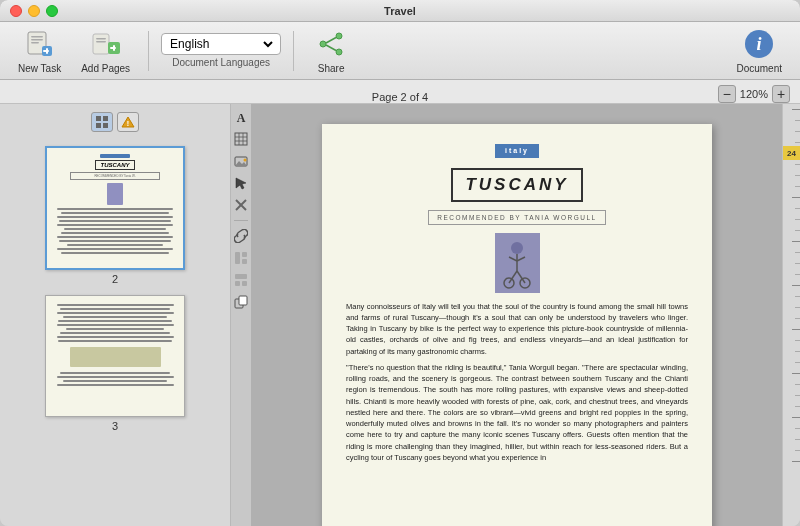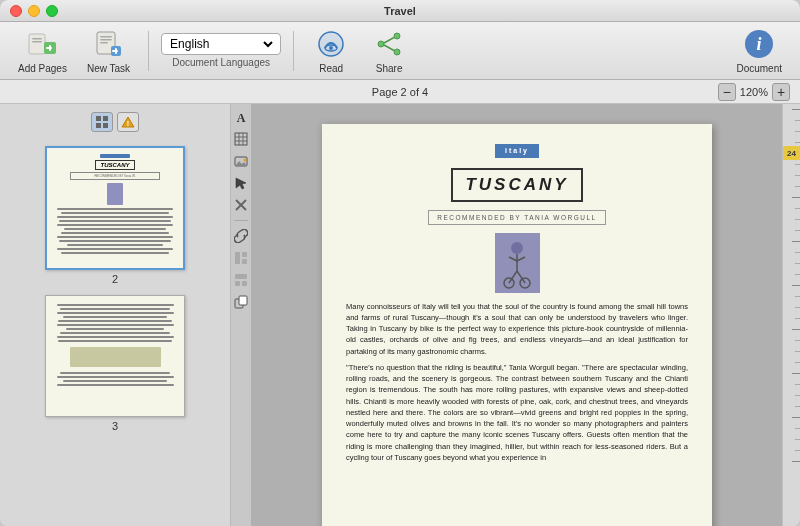--- a/index.html
+++ b/index.html
@@ -101,21 +101,21 @@
       font-size: 10px;
       color: #555;
     }
 
     
     .page-nav-bar {
       background: #e8e8e8;
       border-bottom: 1px solid #c0c0c0;
       height: 24px;
       display: flex;
-      align-items: center;
+      align-items: flex-end;
       justify-content: center;
       gap: 12px;
       position: relative;
     }
     .page-nav-title {
       font-size: 11px;
       color: #333;
       font-weight: 500;
     }
     .zoom-controls {
@@ -334,71 +334,59 @@
     <div class="wc wc-min"></div>
     <div class="wc wc-max"></div>
   </div>
   <span class="title-bar-title">Travel</span>
 </div>
 
 <div class="toolbar">
   <div class="toolbar-btn">
     <div class="icon-area">
       <svg width="32" height="32" viewBox="0 0 32 32">
-        <rect x="3" y="6" width="16" height="20" rx="2" fill="#e8e8e0" stroke="#bbb" stroke-width="1"></rect>
-        <rect x="6" y="10" width="10" height="1.5" rx="1" fill="#aaa"></rect>
-        <rect x="6" y="13" width="10" height="1.5" rx="1" fill="#aaa"></rect>
-        <rect x="18" y="14" width="12" height="12" rx="2" fill="#6abf6a"></rect>
-        <rect x="23" y="17" width="2" height="6" rx="1" fill="white"></rect>
-        <rect x="20" y="19" width="6" height="2" rx="1" fill="white"></rect>
-      </svg>
-    </div>
-    <span class="btn-label">Add Pages</span>
-  </div>
-
-  <div class="toolbar-btn">
-    <div class="icon-area">
-      <svg width="32" height="32" viewBox="0 0 32 32">
         <rect x="4" y="4" width="18" height="22" rx="2" fill="#e8e8e0" stroke="#999" stroke-width="1"></rect>
         <rect x="7" y="8" width="12" height="1.5" rx="1" fill="#aaa"></rect>
         <rect x="7" y="11" width="12" height="1.5" rx="1" fill="#aaa"></rect>
         <rect x="7" y="14" width="8" height="1.5" rx="1" fill="#aaa"></rect>
         <rect x="18" y="18" width="10" height="10" rx="2" fill="#5a9bd5"></rect>
         <rect x="22" y="20" width="2" height="6" rx="1" fill="white"></rect>
         <rect x="19" y="22" width="6" height="2" rx="1" fill="white"></rect>
       </svg>
     </div>
     <span class="btn-label">New Task</span>
   </div>
 
+  <div class="toolbar-btn">
+    <div class="icon-area">
+      <svg width="32" height="32" viewBox="0 0 32 32">
+        <rect x="3" y="6" width="16" height="20" rx="2" fill="#e8e8e0" stroke="#bbb" stroke-width="1"></rect>
+        <rect x="6" y="10" width="10" height="1.5" rx="1" fill="#aaa"></rect>
+        <rect x="6" y="13" width="10" height="1.5" rx="1" fill="#aaa"></rect>
+        <rect x="18" y="14" width="12" height="12" rx="2" fill="#6abf6a"></rect>
+        <rect x="23" y="17" width="2" height="6" rx="1" fill="white"></rect>
+        <rect x="20" y="19" width="6" height="2" rx="1" fill="white"></rect>
+      </svg>
+    </div>
+    <span class="btn-label">Add Pages</span>
+  </div>
+
   <div style="width:1px;height:40px;background:#bbb;margin:0 4px;"></div>
 
   <div class="toolbar-center">
     <div class="lang-select-wrap">
       <select>
         <option>English</option>
       </select>
     </div>
     <span class="lang-label">Document Languages</span>
   </div>
 
   <div style="width:1px;height:40px;background:#bbb;margin:0 4px;"></div>
 
-  <div class="toolbar-btn">
-    <div class="icon-area">
-      <svg width="32" height="32" viewBox="0 0 32 32">
-        <circle cx="16" cy="16" r="12" fill="#4a8fd0" opacity="0.15"></circle>
-        <circle cx="16" cy="16" r="12" stroke="#3a7abf" stroke-width="1.5" fill="none"></circle>
-        <path d="M10 20 Q16 10 22 20" stroke="#3a7abf" stroke-width="2" fill="none"></path>
-        <ellipse cx="16" cy="20" rx="6" ry="3" stroke="#3a7abf" stroke-width="1.5" fill="none"></ellipse>
-        <circle cx="16" cy="20" r="2" fill="#3a7abf"></circle>
-      </svg>
-    </div>
-    <span class="btn-label">Read</span>
-  </div>
 
 
   <div class="toolbar-btn">
     <div class="icon-area">
       <svg width="32" height="32" viewBox="0 0 32 32">
         <circle cx="24" cy="8" r="3" fill="#6abf6a" stroke="#4a9a4a" stroke-width="1"></circle>
         <circle cx="24" cy="24" r="3" fill="#6abf6a" stroke="#4a9a4a" stroke-width="1"></circle>
         <circle cx="8" cy="16" r="3" fill="#6abf6a" stroke="#4a9a4a" stroke-width="1"></circle>
         <line x1="11" y1="15" x2="21" y2="9.5" stroke="#4a9a4a" stroke-width="1.5"></line>
         <line x1="11" y1="17" x2="21" y2="22.5" stroke="#4a9a4a" stroke-width="1.5"></line>

